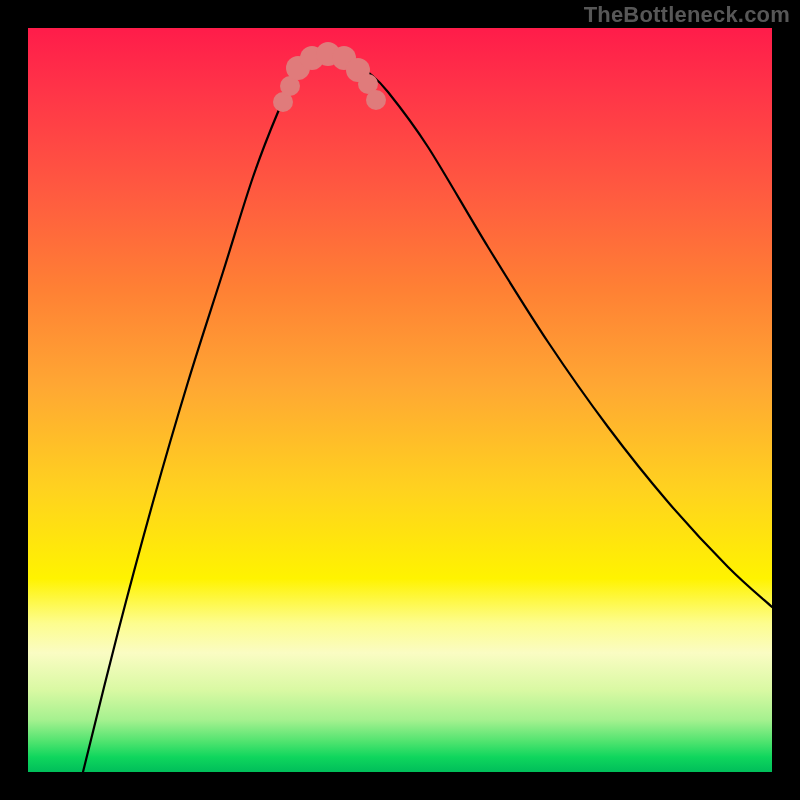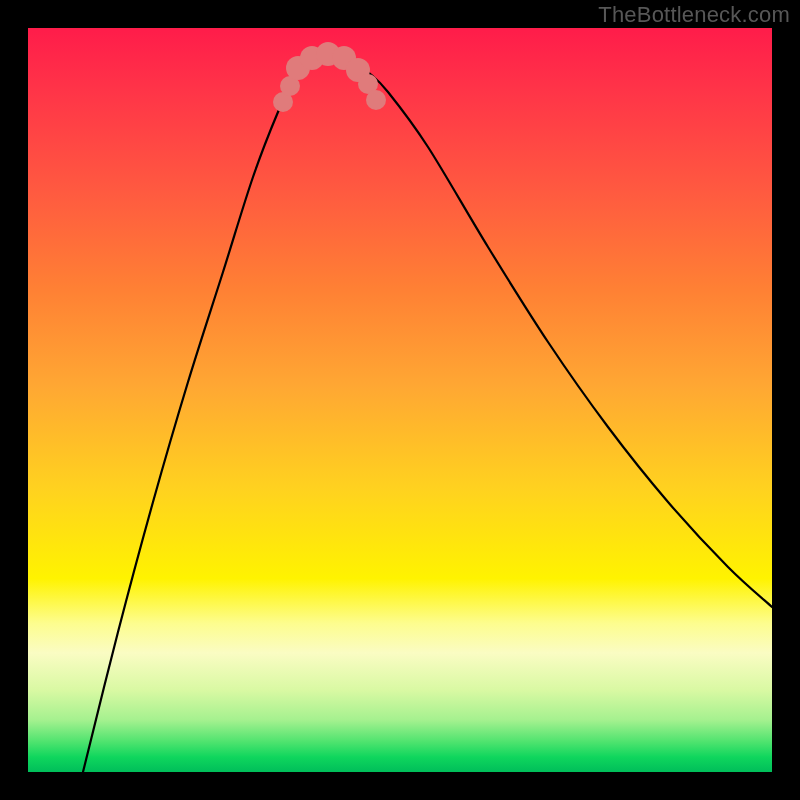--- a/index.html
+++ b/index.html
@@ -10,20 +10,21 @@
     background: #000;
     overflow: hidden;
   }
   .frame {
     position: absolute;
     left: 0;
     top: 0;
     width: 800px;
     height: 668px;
     background: #000;
+    font-weight: bold;
   }
   .plot-area {
     position: absolute;
     left: 28px;
     top: 28px;
     width: 744px;
     height: 744px;
     background: linear-gradient(
       to bottom,
       #ff1c4a 0%,

